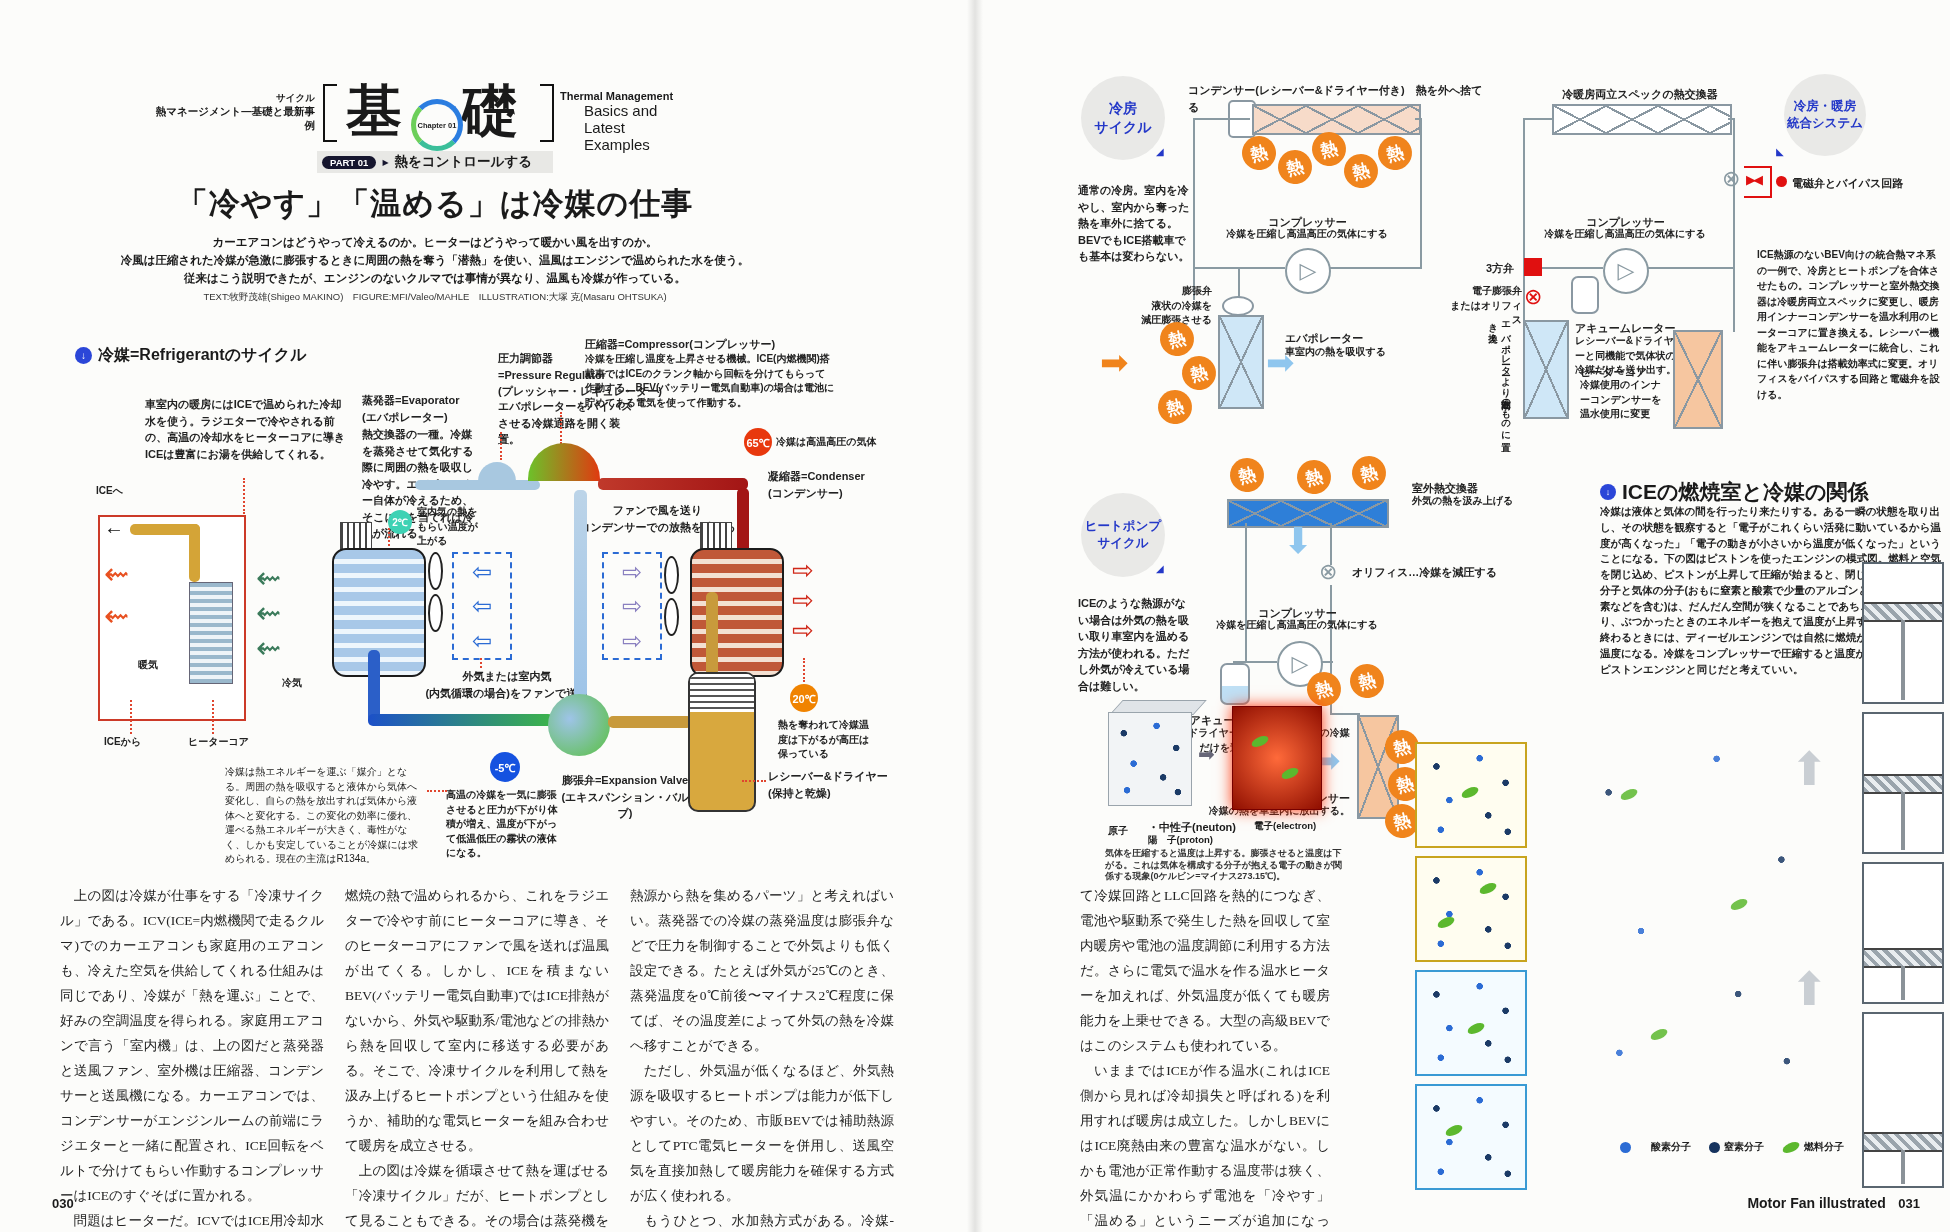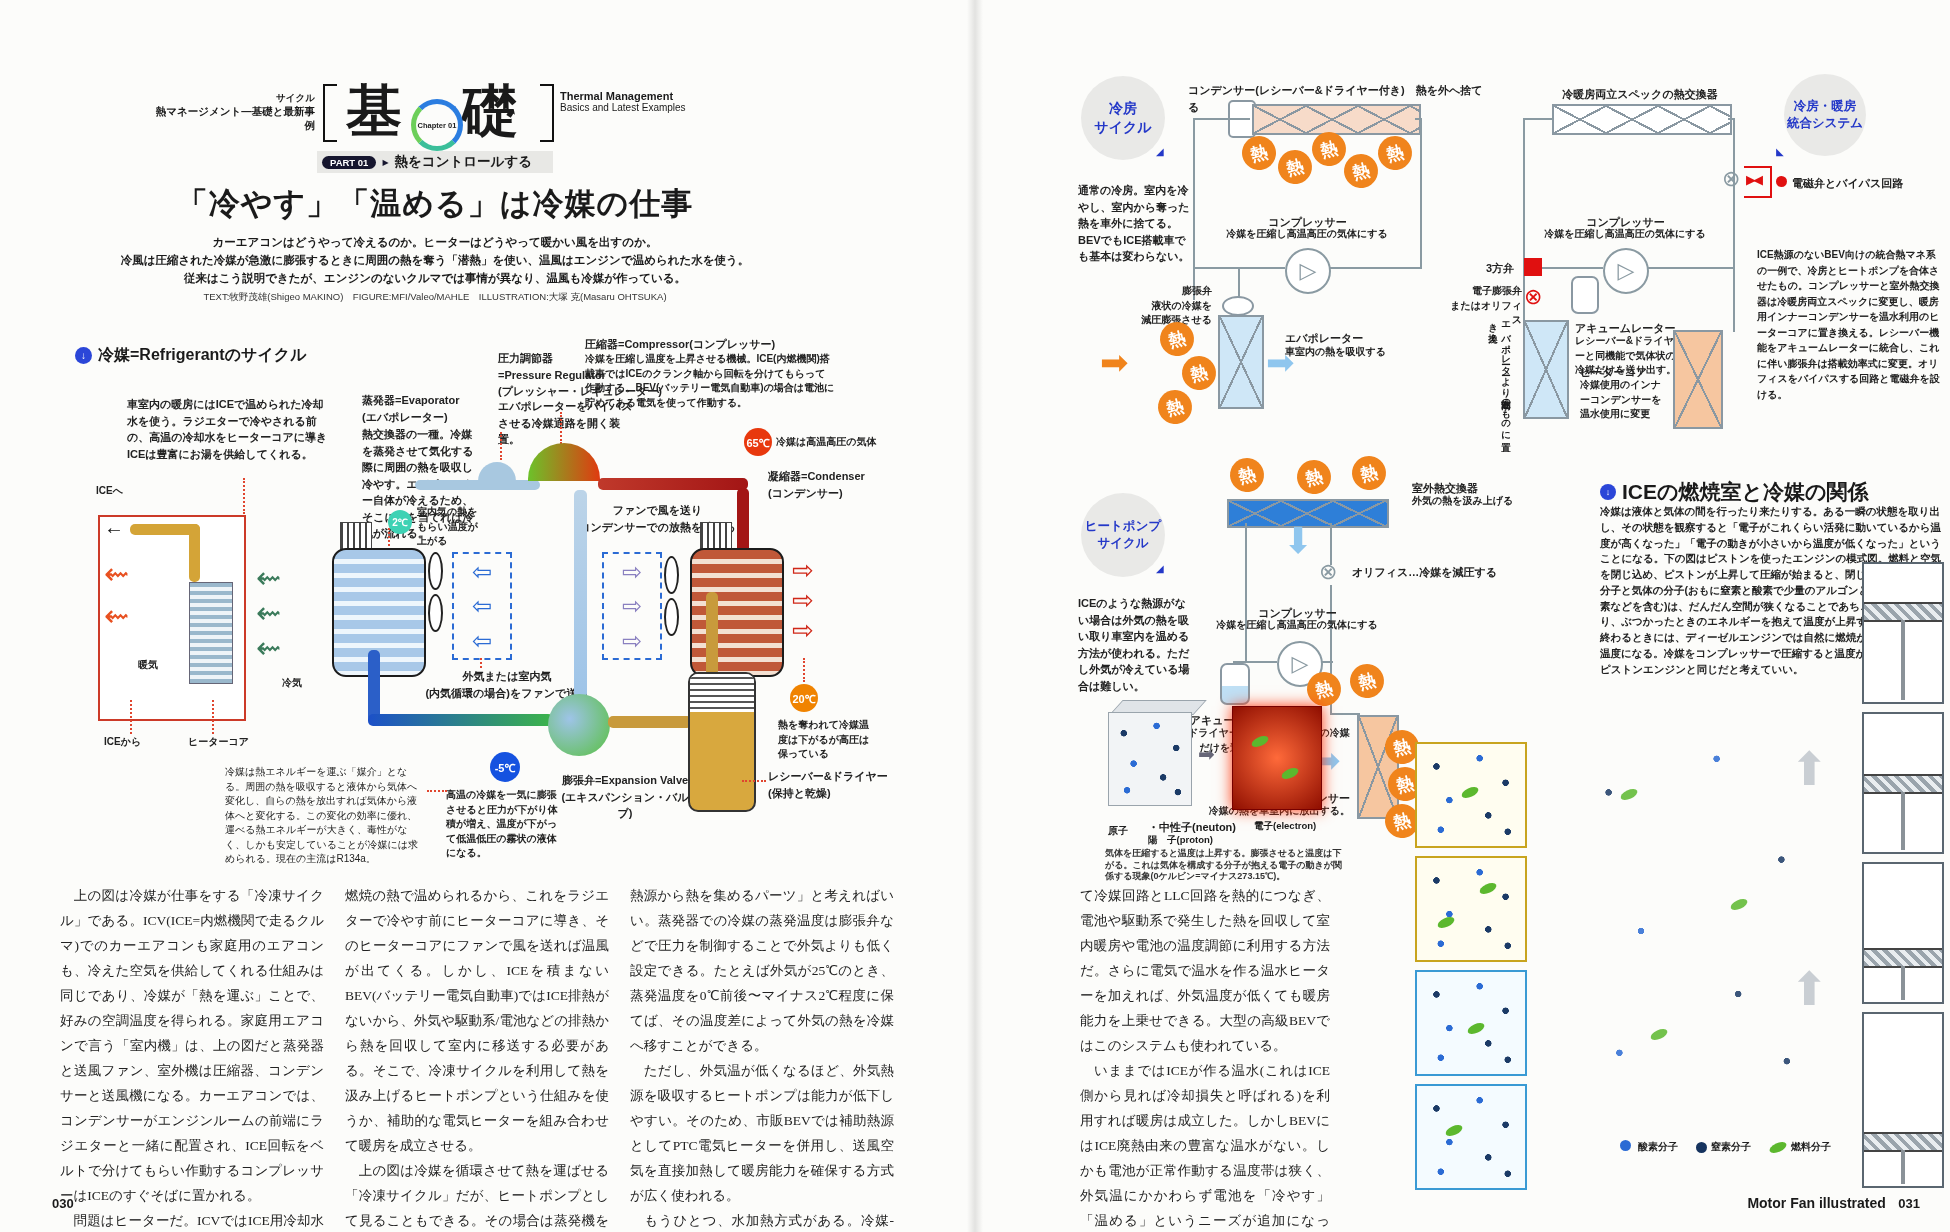--- a/index.html
+++ b/index.html
@@ -76,39 +76,39 @@
   </div>
   <div class="a" style="left:323px;top:84px;width:12px;height:54px;border-left:2.5px solid #111;border-top:2.5px solid #111;border-bottom:2.5px solid #111;"></div>
   <div class="a" style="left:540px;top:84px;width:12px;height:54px;border-right:2.5px solid #111;border-top:2.5px solid #111;border-bottom:2.5px solid #111;"></div>
   <div class="a serif" style="left:346px;top:74px;font-size:56px;font-weight:900;">基</div>
   <div class="a serif" style="left:462px;top:74px;font-size:56px;font-weight:900;">礎</div>
   <div class="a" style="left:411px;top:99px;width:42px;height:42px;border-radius:50%;border:5px solid #2b7de0;border-bottom-color:#3bbf9a;border-left-color:#6ccf5a;display:flex;align-items:center;justify-content:center;">
     <span style="font-size:7.5px;font-weight:bold;color:#222;">Chapter 01</span>
   </div>
   <div class="a" style="left:560px;top:90px;width:130px;">
     <div style="font-size:11px;font-weight:bold;">Thermal Management</div>
-    <div style="font-size:10px;">Basics and Latest Examples</div>
+    <div style="font-size:15px;margin-left:24px;">Basics and Latest Examples</div>
   </div>
   <div class="a" style="left:317px;top:151px;width:236px;height:22px;background:#e8e8e5;display:flex;align-items:center;gap:6px;padding:0 5px;box-sizing:border-box;">
     <span style="background:#16162e;color:#fff;font-size:9.5px;font-weight:bold;border-radius:9px;padding:1px 8px;">PART 01</span>
     <span style="color:#16162e;font-size:8px;">▶</span>
     <span style="font-size:13.5px;font-weight:bold;">熱をコントロールする</span>
   </div>
   <div class="a ctr" style="left:40px;top:183px;width:790px;font-size:31px;font-weight:900;letter-spacing:1px;">「冷やす」「温める」は冷媒の仕事</div>
   <div class="a ctr" style="left:40px;top:234px;width:790px;font-size:11.5px;font-weight:bold;line-height:1.55;">カーエアコンはどうやって冷えるのか。ヒーターはどうやって暖かい風を出すのか。</div>
   <div class="a ctr" style="left:20px;top:252px;width:830px;font-size:11.5px;font-weight:bold;line-height:1.55;">冷風は圧縮された冷媒が急激に膨張するときに周囲の熱を奪う「潜熱」を使い、温風はエンジンで温められた水を使う。</div>
   <div class="a ctr" style="left:40px;top:270px;width:790px;font-size:11.5px;font-weight:bold;line-height:1.55;">従来はこう説明できたが、エンジンのないクルマでは事情が異なり、温風も冷媒が作っている。</div>
   <div class="a ctr" style="left:40px;top:291px;width:790px;font-size:9.5px;color:#333;">TEXT:牧野茂雄(Shigeo MAKINO)　FIGURE:MFI/Valeo/MAHLE　ILLUSTRATION:大塚 克(Masaru OHTSUKA)</div>
 
   <div class="a" style="left:75px;top:345px;display:flex;align-items:center;gap:6px;">
     <span style="width:17px;height:17px;border-radius:50%;background:#2b46d8;color:#fff;font-size:10px;display:flex;align-items:center;justify-content:center;">↓</span>
     <span style="font-size:16px;font-weight:900;">冷媒=Refrigerantのサイクル</span>
   </div>
 
-  <div class="a n" style="left:127px;top:396px;width:205px;">車室内の暖房にはICEで温められた冷却水を使う。ラジエターで冷やされる前の、高温の冷却水をヒーターコアに導きICEは豊富にお湯を供給してくれる。</div>
+  <div class="a n" style="left:145px;top:396px;width:205px;">車室内の暖房にはICEで温められた冷却水を使う。ラジエターで冷やされる前の、高温の冷却水をヒーターコアに導きICEは豊富にお湯を供給してくれる。</div>
   <div class="a ld" style="left:243px;top:478px;height:36px;"></div>
 
   <div class="a n pre" style="left:362px;top:392px;width:130px;">蒸発器=Evaporator
 (エバポレーター)</div>
   <div class="a n" style="left:362px;top:426px;width:112px;">熱交換器の一種。冷媒を蒸発させて気化する際に周囲の熱を吸収し冷やす。エバポレーター自体が冷えるため、そこに風を当てれば冷気が流れる。</div>
   <div class="a ld" style="left:388px;top:528px;height:18px;"></div>
 
   <div class="a n pre" style="left:498px;top:350px;width:170px;">圧力調節器
 =Pressure Regulator
 (プレッシャー・レギュレーター)</div>
@@ -399,21 +399,21 @@
   <div class="a cyl dots" style="left:1862px;top:862px;width:78px;height:138px;">
     <div class="piston" style="top:84px;"></div>
       <div class="rod" style="top:102px;bottom:2px;"></div>
   </div>
   <div class="a cyl dots" style="left:1862px;top:1012px;width:78px;height:172px;">
     <div class="piston" style="top:118px;"></div>
       <div class="rod" style="top:136px;bottom:2px;"></div>
   </div>
 
   <div class="a" style="left:1620px;top:1140px;display:flex;gap:18px;align-items:center;">
-    <span style="display:flex;align-items:flex-start;gap:7px;">
+    <span style="display:flex;align-items:center;gap:20px;">
       <span style="width:11px;height:11px;border-radius:50%;background:#2b6bd4;display:inline-block;"></span>
       <span class="n2">酸素分子</span>
     </span>
     <span style="display:flex;align-items:center;gap:4px;">
       <span style="width:11px;height:11px;border-radius:50%;background:#16335e;display:inline-block;"></span>
       <span class="n2">窒素分子</span>
     </span>
     <span style="display:flex;align-items:center;gap:4px;">
       <span class="fuel" style="display:inline-block;"></span>
       <span class="n2">燃料分子</span>

